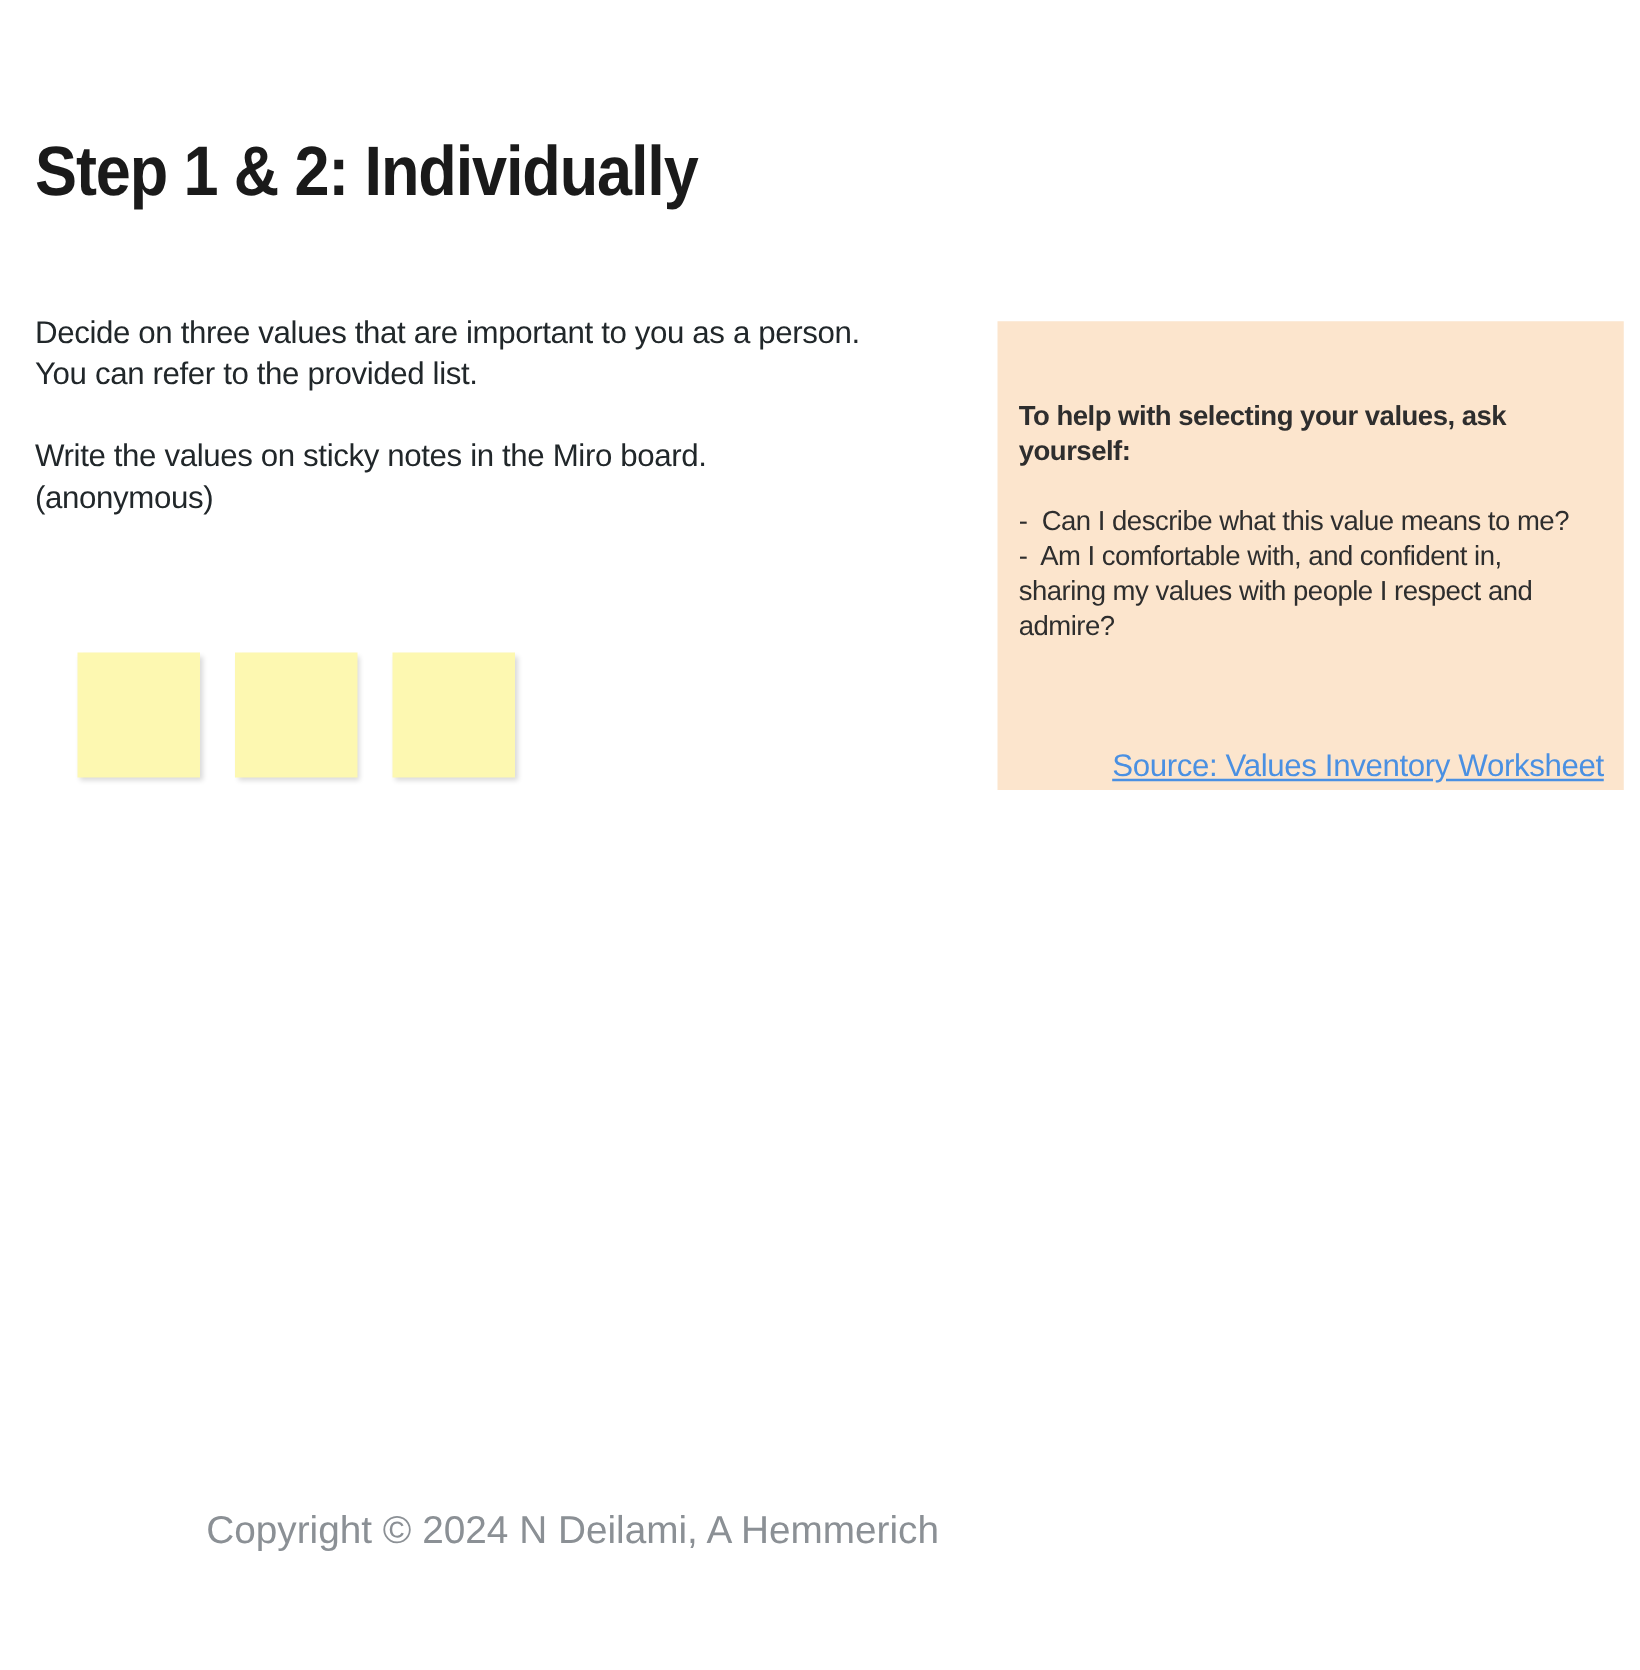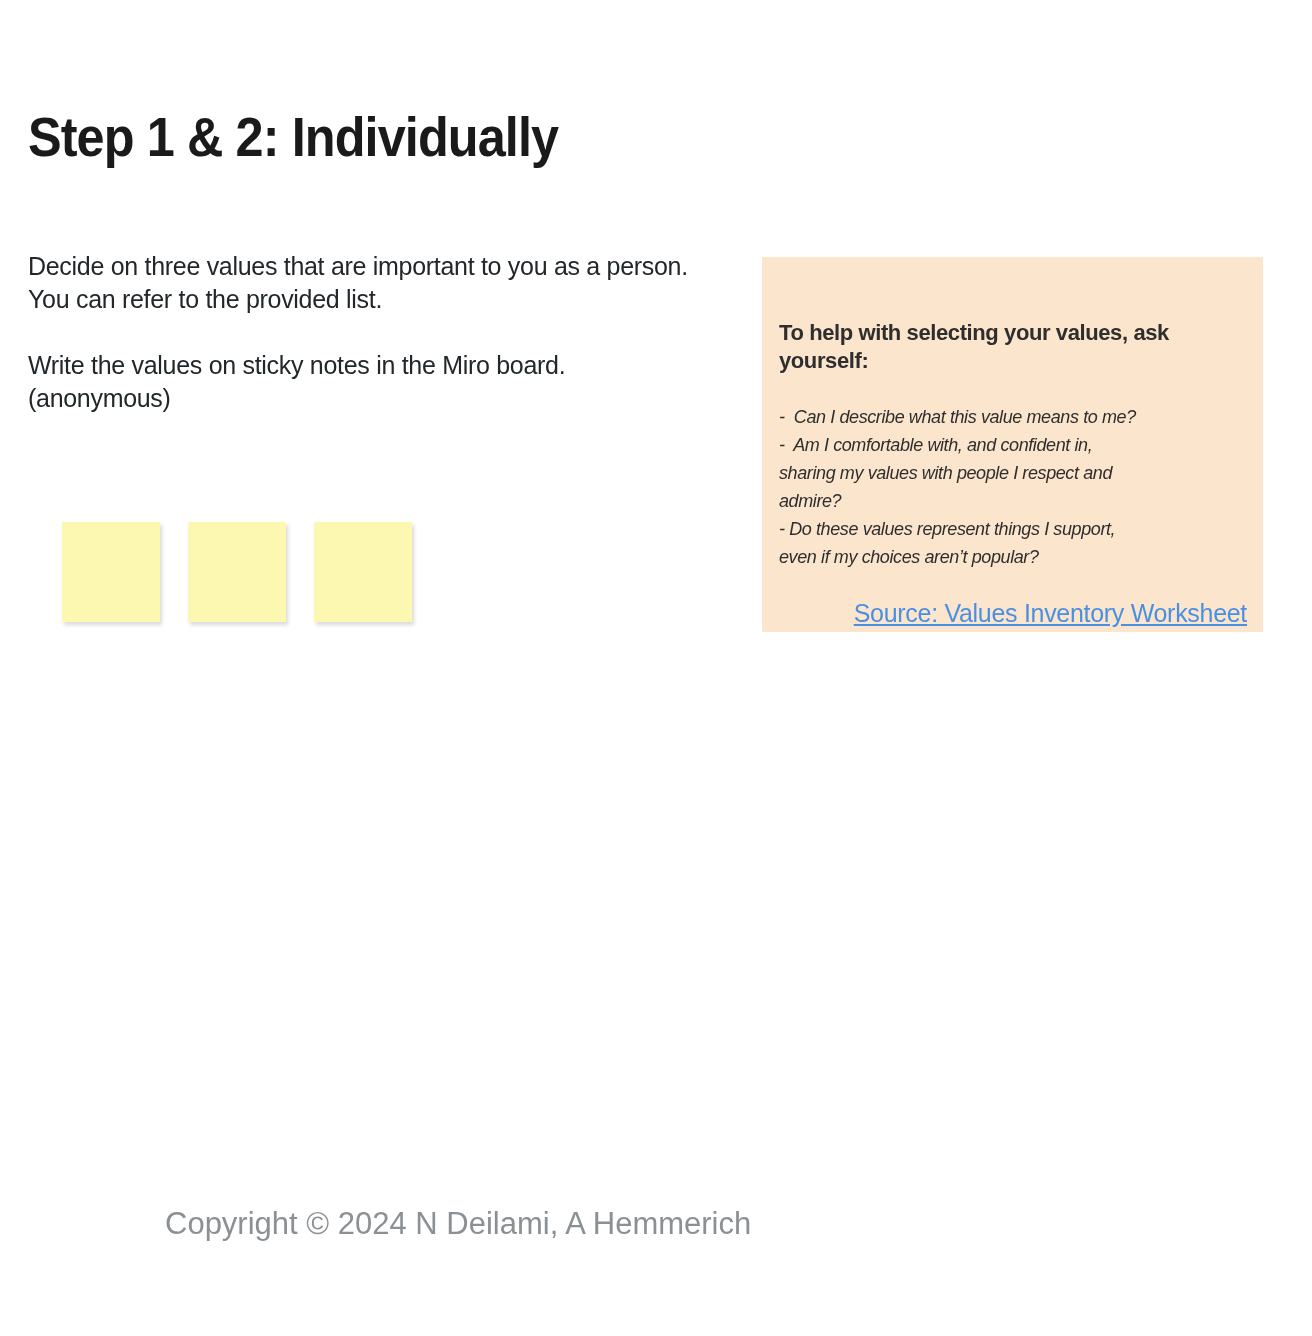--- a/index.html
+++ b/index.html
@@ -65,24 +65,23 @@
   }
   .callout-heading {
     font-size: 22px;
     font-weight: 700;
     line-height: 28px;
     letter-spacing: -0.4px;
     white-space: pre-wrap;
     margin-bottom: 28px;
   }
   .callout-bullets {
-    font-size: 18px;
+    font-size: 22px;
     line-height: 28px;
     letter-spacing: -0.4px;
-    font-style: italic;
   }
   .bullet { white-space: pre-wrap; }
   .source-link {
     margin-top: auto;
     align-self: flex-end;
     font-size: 25px;
     line-height: 29px;
     letter-spacing: -0.3px;
     cursor: pointer;
     white-space: nowrap;
@@ -109,29 +108,27 @@
 
   <p class="para para-1">Decide on three values that are important to you as a person.
 You can refer to the provided list.</p>
 
   <div class="notes-row" id="notes-row">
       <div class="sticky-note" style="background: rgb(253, 248, 177);"></div>
       <div class="sticky-note" style="background: rgb(253, 248, 177);"></div>
       <div class="sticky-note" style="background: rgb(253, 248, 177);"></div>
     </div>
 
-  <aside class="callout" id="callout-box" style="background: rgb(252, 229, 205); color: rgb(46, 46, 46);">
+  <aside class="callout" id="callout-box" style="background: rgb(252, 229, 205); color: rgb(46, 46, 46); margin-left: 36px;">
     <div class="callout-heading">To help with selecting your values, ask
 yourself:</div>
     <div class="callout-bullets">
       <div class="bullet">-  Can I describe what this value means to me?</div>
       <div class="bullet">-  Am I comfortable with, and confident in,
 sharing my values with people I respect and
 admire?</div>
-      <div class="bullet">- Do these values represent things I support,
-even if my choices aren’t popular?</div>
     </div>
     <a class="source-link" id="source-link" href="#" style="color: rgb(74, 144, 226);">Source: Values Inventory Worksheet</a>
   </aside>
 
   <div class="footer">Copyright © 2024 N Deilami, A Hemmerich</div>
 
 </div>
 
 </body></html>

